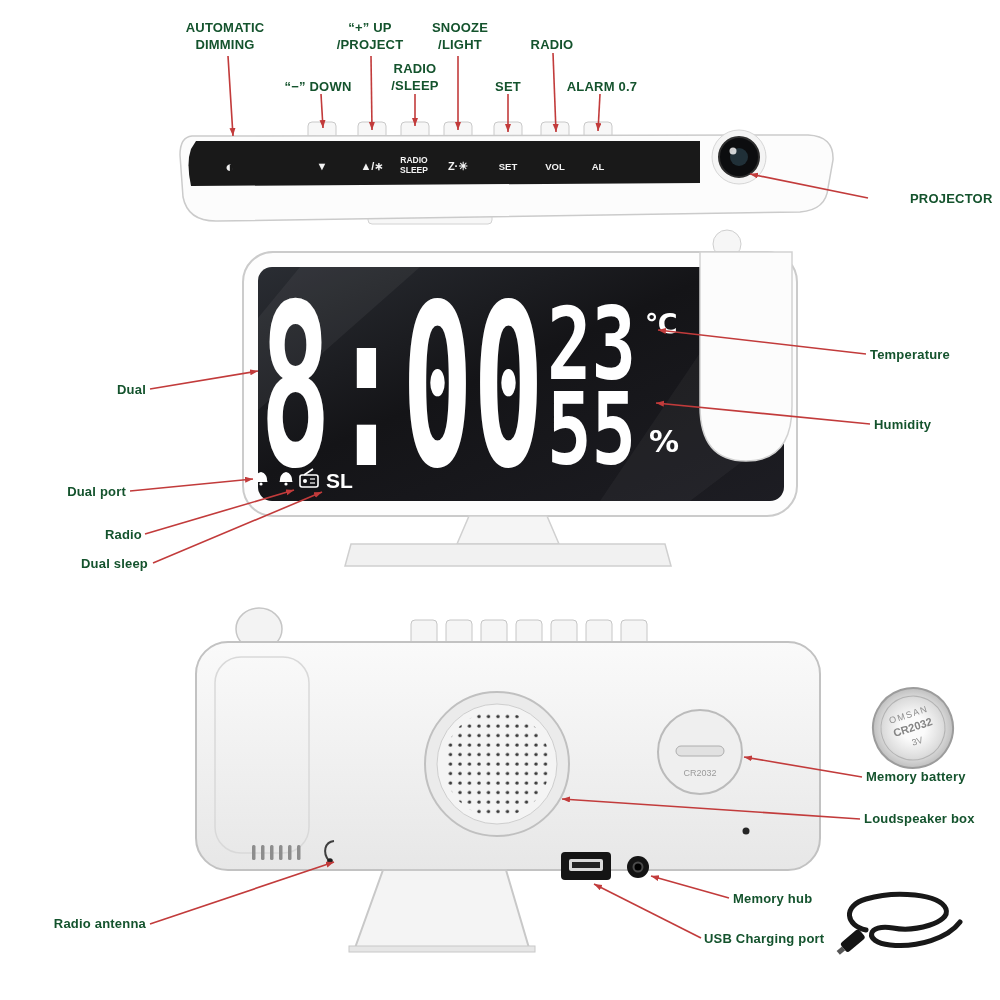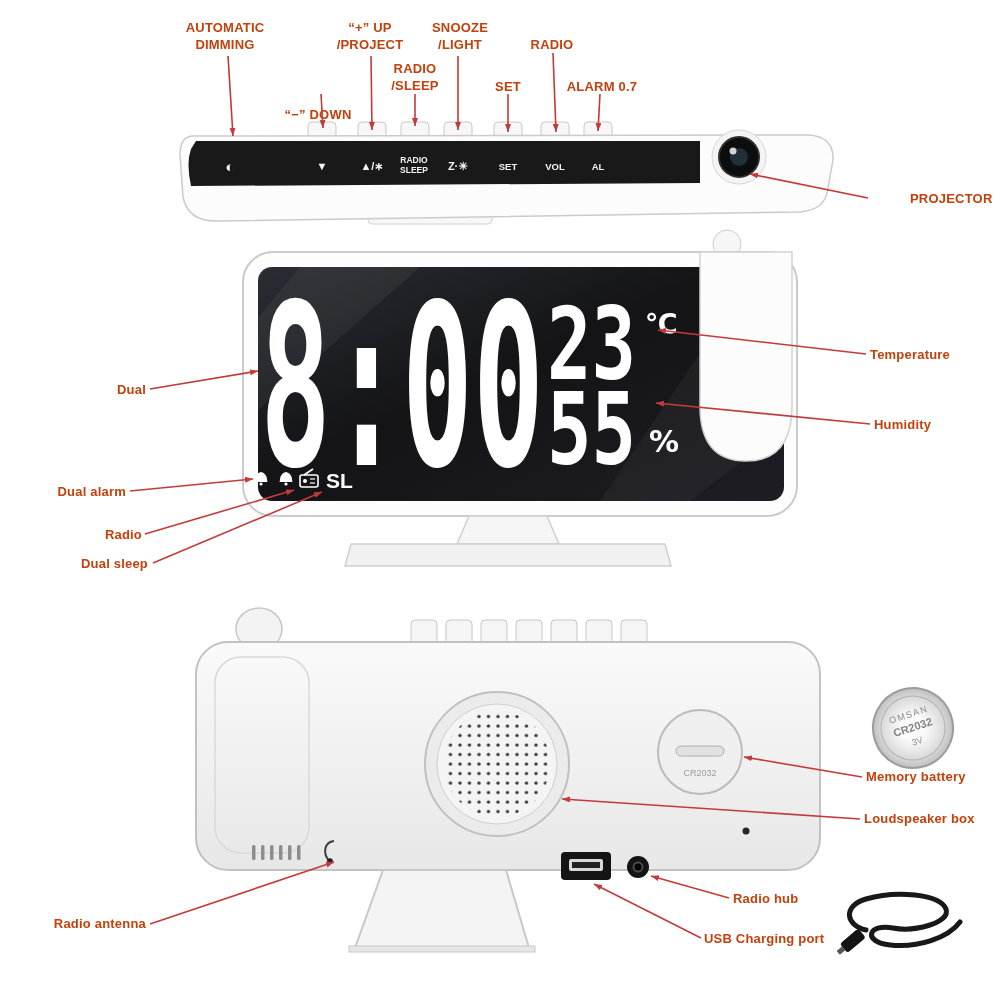--- a/index.html
+++ b/index.html
@@ -1,21 +1,21 @@
 <!DOCTYPE html>
 <html><head>
 <meta charset="utf-8">
 <style>
   * { margin:0; padding:0; box-sizing:border-box; }
   html,body { background:#ffffff; }
   body { font-family:"Liberation Sans", sans-serif; }
   .stage { position:relative; width:1000px; height:1000px; background:#ffffff; overflow:hidden; }
   .art { position:absolute; left:0; top:0; }
   .callout {
-    position:absolute; font-weight:700; font-size:13px; color:#c2410c;
+    position:absolute; font-weight:700; font-size:13px; color:#14532d;
     line-height:1.28; white-space:pre-line; letter-spacing:.2px;
   }
   .c-center { text-align:center; }
   .c-right  { text-align:right; }
   .c-left   { text-align:left; }
 </style>
 </head>
 <body>
 
 <div class="stage">
@@ -203,33 +203,33 @@
   </g>
 </svg>
 
 <div class="callout c-center" style="left:155px; top:20px; width:140px;">AUTOMATIC
 DIMMING</div>
 <div class="callout c-center" style="left:318px; top:20px; width:104px;">“+” UP
 /PROJECT</div>
 <div class="callout c-center" style="left:418px; top:20px; width:84px;">SNOOZE
 /LIGHT</div>
 <div class="callout c-center" style="left:515px; top:37px; width:74px;">RADIO</div>
-<div class="callout c-center" style="left:272px; top:79px; width:92px;margin-top:28px;">“−” DOWN</div>
+<div class="callout c-center" style="left:272px; top:79px; width:92px;">“−” DOWN</div>
 <div class="callout c-center" style="left:378px; top:61px; width:74px;">RADIO
 /SLEEP</div>
 <div class="callout c-center" style="left:488px; top:79px; width:40px;">SET</div>
 <div class="callout c-center" style="left:560px; top:79px; width:84px;">ALARM 0.7</div>
 <div class="callout c-left" style="left:872px; top:191px; width:110px;padding-left:38px;">PROJECTOR</div>
 
 <div class="callout c-right" style="left:98px;  top:382px; width:48px;">Dual</div>
 <div class="callout c-left" style="left:870px; top:347px; width:110px;">Temperature</div>
 <div class="callout c-left" style="left:874px; top:417px; width:90px;">Humidity</div>
-<div class="callout c-right" style="left:34px;  top:484px; width:92px;">Dual alarm</div>
+<div class="callout c-right" style="left:34px;  top:484px; width:92px;">Dual port</div>
 <div class="callout c-right" style="left:92px;  top:527px; width:50px;">Radio</div>
 <div class="callout c-right" style="left:56px;  top:556px; width:92px;">Dual sleep</div>
 
 <div class="callout c-left" style="left:866px; top:769px; width:122px;">Memory battery</div>
 <div class="callout c-left" style="left:864px; top:811px; width:132px;">Loudspeaker box</div>
-<div class="callout c-left" style="left:733px; top:891px; width:90px;">Radio hub</div>
+<div class="callout c-left" style="left:733px; top:891px; width:90px;">Memory hub</div>
 <div class="callout c-left" style="left:704px; top:931px; width:150px;">USB Charging port</div>
 <div class="callout c-right" style="left:38px;  top:916px; width:108px;">Radio antenna</div>
 
 </div>
 
 </body></html>

